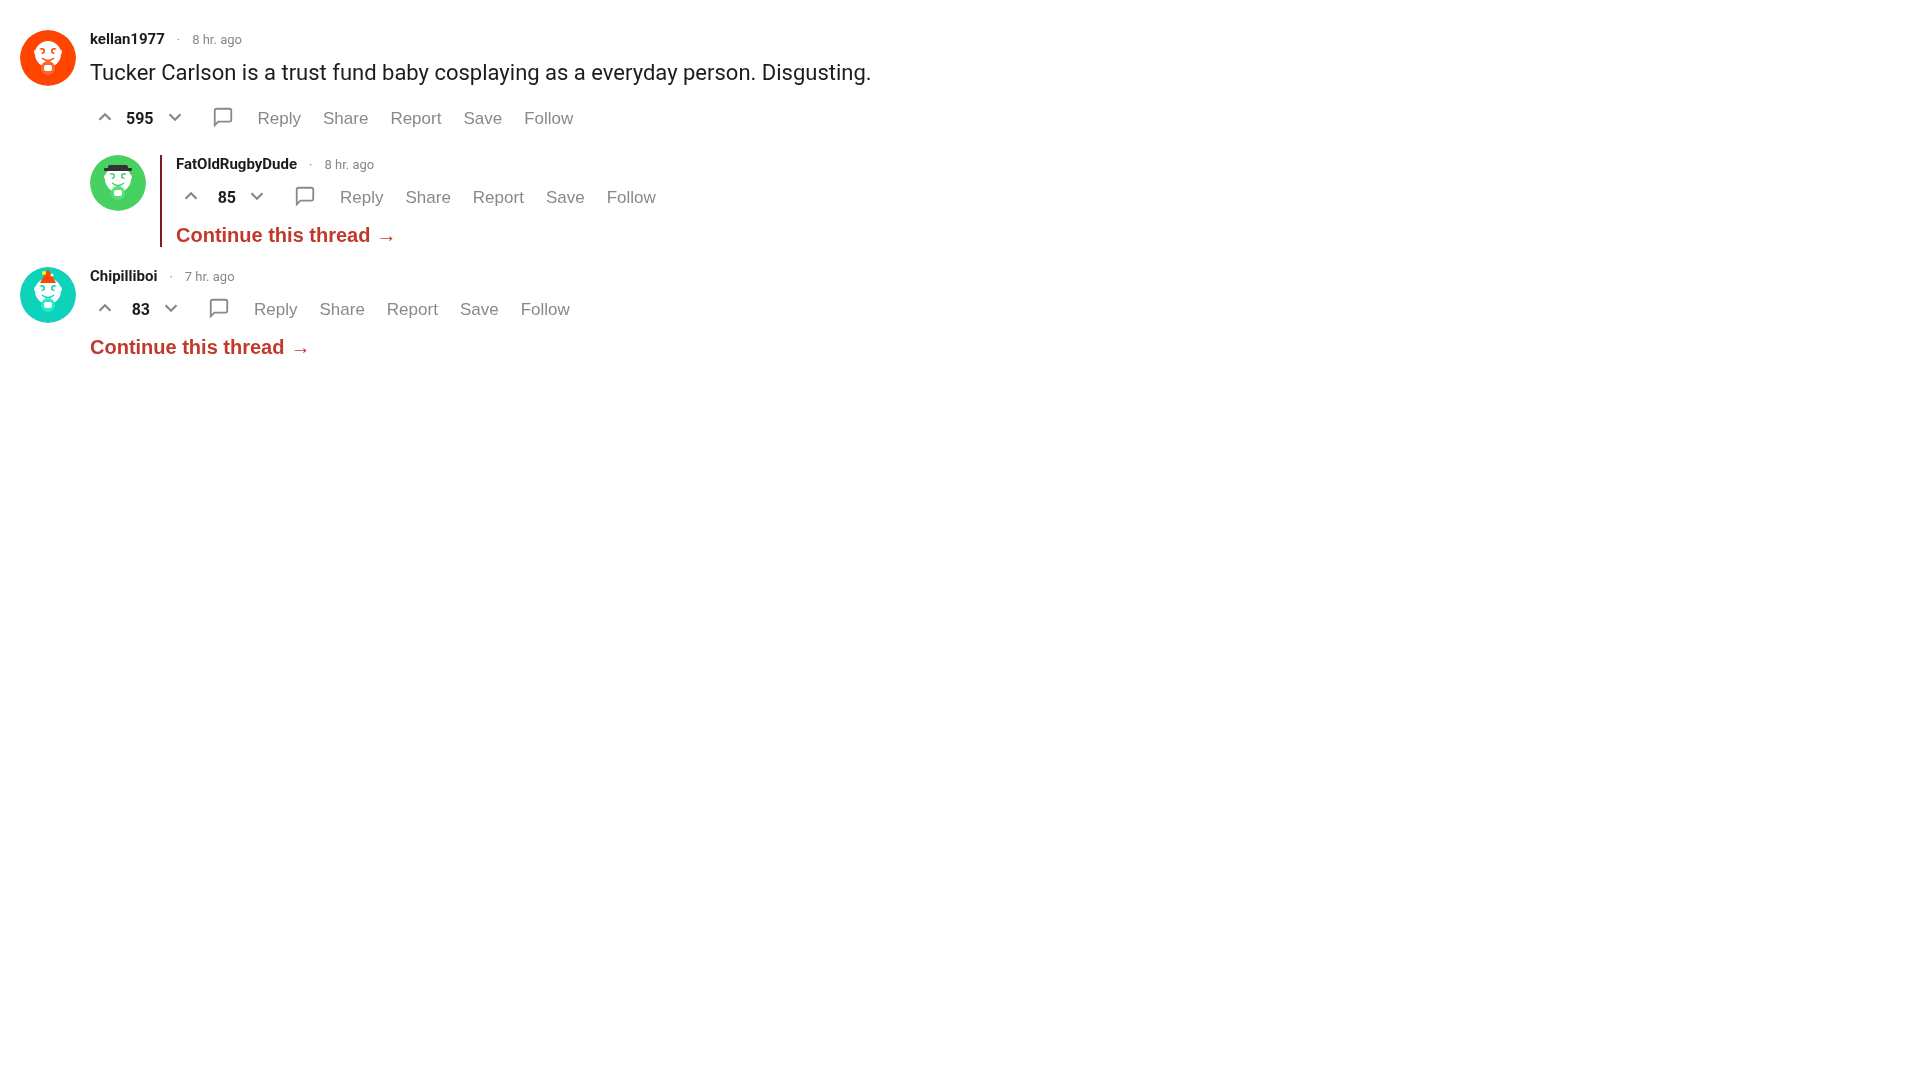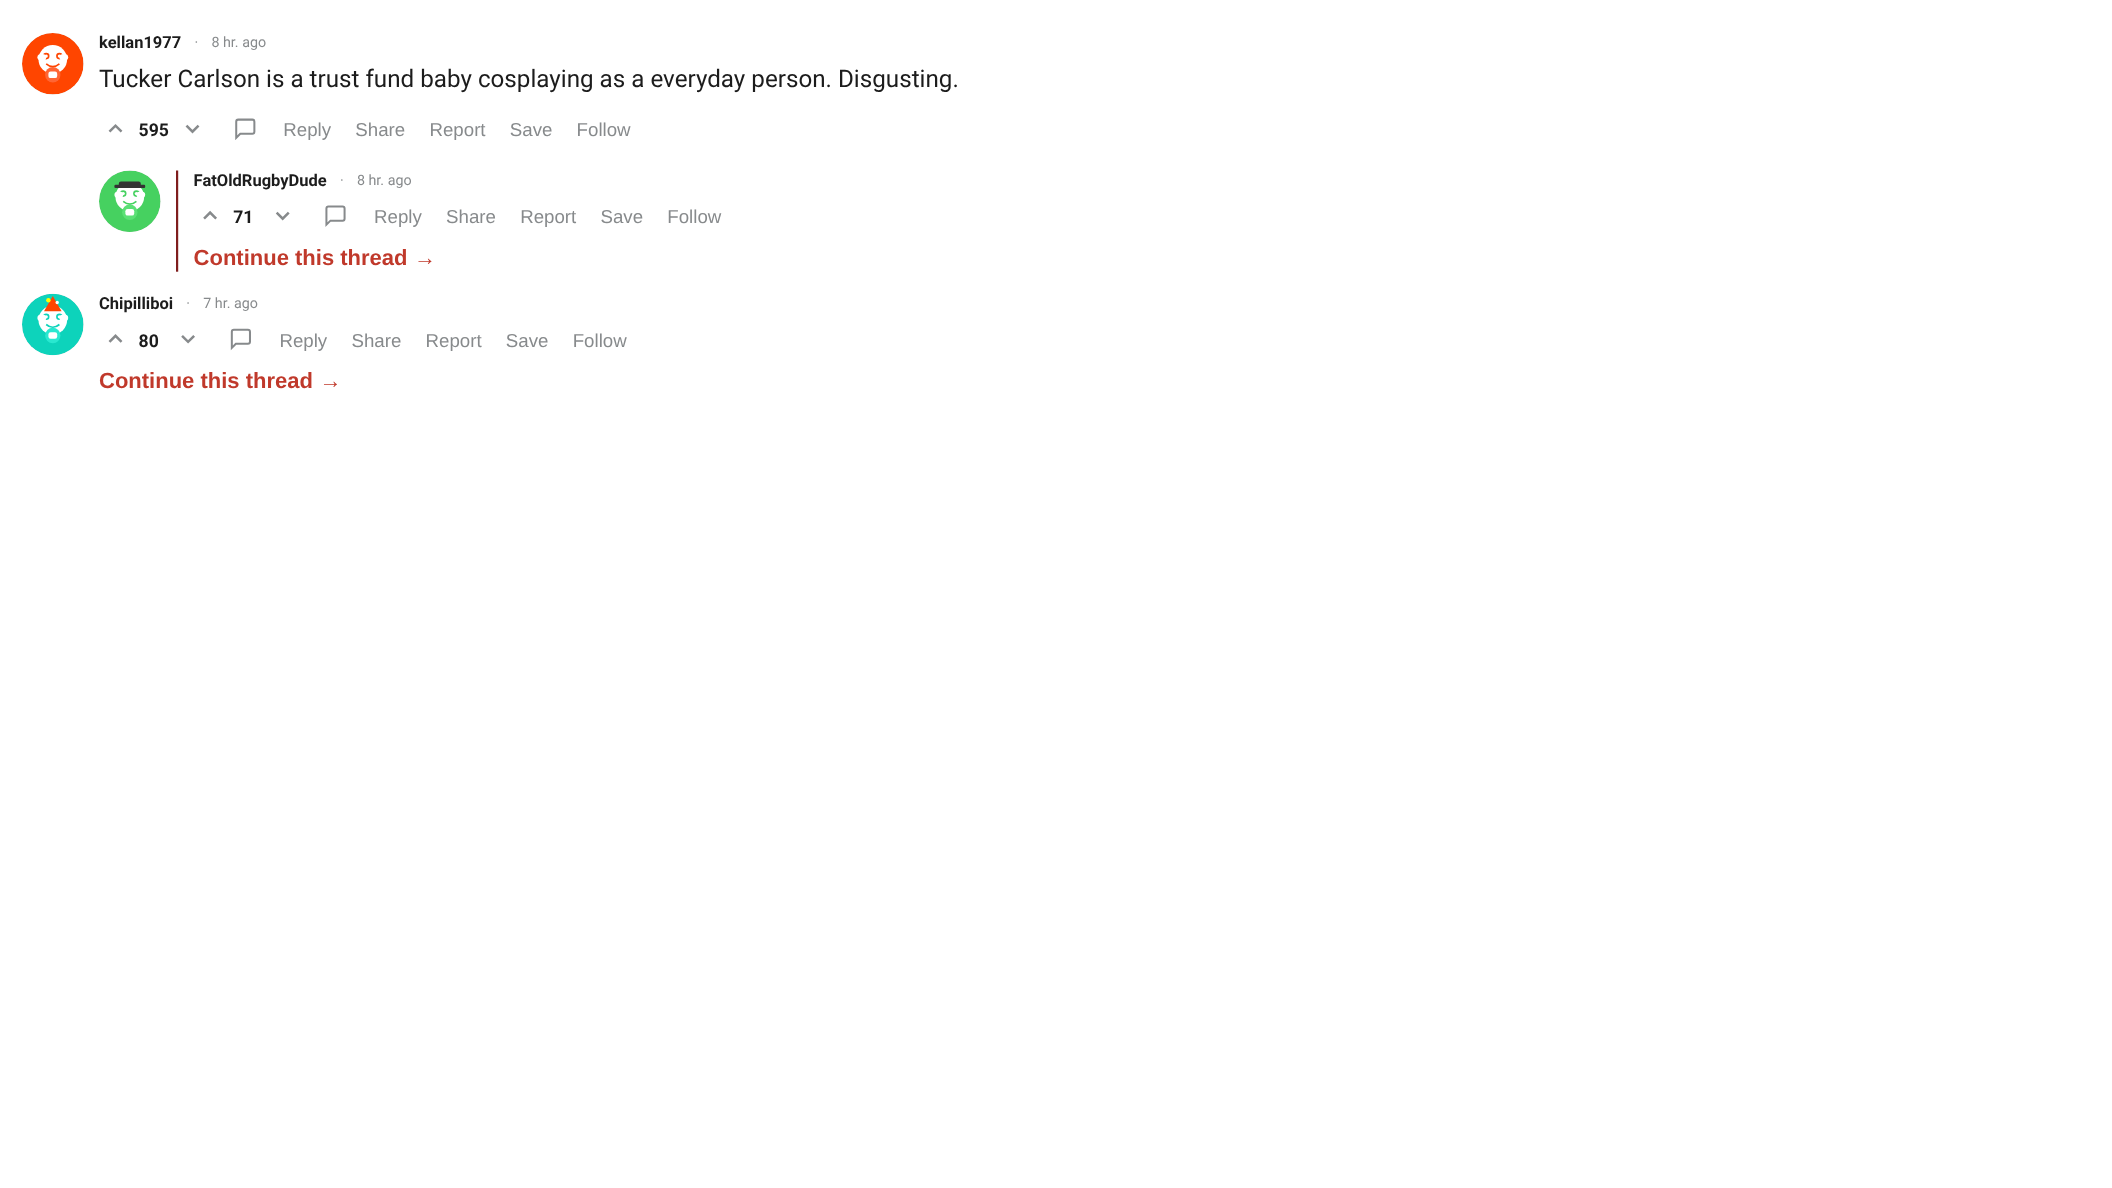--- a/index.html
+++ b/index.html
@@ -86,21 +86,21 @@
       cursor: pointer;
       padding: 4px;
       color: #878a8c;
     }
 
     .vote-count {
       font-weight: 700;
       font-size: 16px;
       color: #1c1c1c;
       min-width: 24px;
-      text-align: left;
+      text-align: right;
     }
 
     .action-btn {
       background: none;
       border: none;
       cursor: pointer;
       font-size: 17px;
       font-weight: 400;
       color: #878a8c;
       padding: 4px 2px;
@@ -220,21 +220,21 @@
           <span class="comment-time">·</span>
           <span class="comment-time">8 hr. ago</span>
         </div>
         <div class="comment-actions">
           <div class="vote-group">
             <button class="vote-btn">
               <svg width="22" height="22" viewBox="0 0 24 24" fill="none" stroke="#878a8c" stroke-width="2.5">
                 <polyline points="18 15 12 9 6 15"></polyline>
               </svg>
             </button>
-            <span class="vote-count">71</span>
+            <span class="vote-count">85</span>
             <button class="vote-btn">
               <svg width="22" height="22" viewBox="0 0 24 24" fill="none" stroke="#878a8c" stroke-width="2.5">
                 <polyline points="6 9 12 15 18 9"></polyline>
               </svg>
             </button>
           </div>
           <button class="comment-icon-btn">
             <svg width="22" height="22" viewBox="0 0 24 24" fill="none" stroke="#878a8c" stroke-width="2">
               <path d="M21 15a2 2 0 0 1-2 2H7l-4 4V5a2 2 0 0 1 2-2h14a2 2 0 0 1 2 2z"></path>
             </svg>
@@ -279,21 +279,21 @@
         <span class="comment-time">·</span>
         <span class="comment-time">7 hr. ago</span>
       </div>
       <div class="comment-actions">
         <div class="vote-group">
           <button class="vote-btn">
             <svg width="22" height="22" viewBox="0 0 24 24" fill="none" stroke="#878a8c" stroke-width="2.5">
               <polyline points="18 15 12 9 6 15"></polyline>
             </svg>
           </button>
-          <span class="vote-count">80</span>
+          <span class="vote-count">83</span>
           <button class="vote-btn">
             <svg width="22" height="22" viewBox="0 0 24 24" fill="none" stroke="#878a8c" stroke-width="2.5">
               <polyline points="6 9 12 15 18 9"></polyline>
             </svg>
           </button>
         </div>
         <button class="comment-icon-btn">
           <svg width="22" height="22" viewBox="0 0 24 24" fill="none" stroke="#878a8c" stroke-width="2">
             <path d="M21 15a2 2 0 0 1-2 2H7l-4 4V5a2 2 0 0 1 2-2h14a2 2 0 0 1 2 2z"></path>
           </svg>

